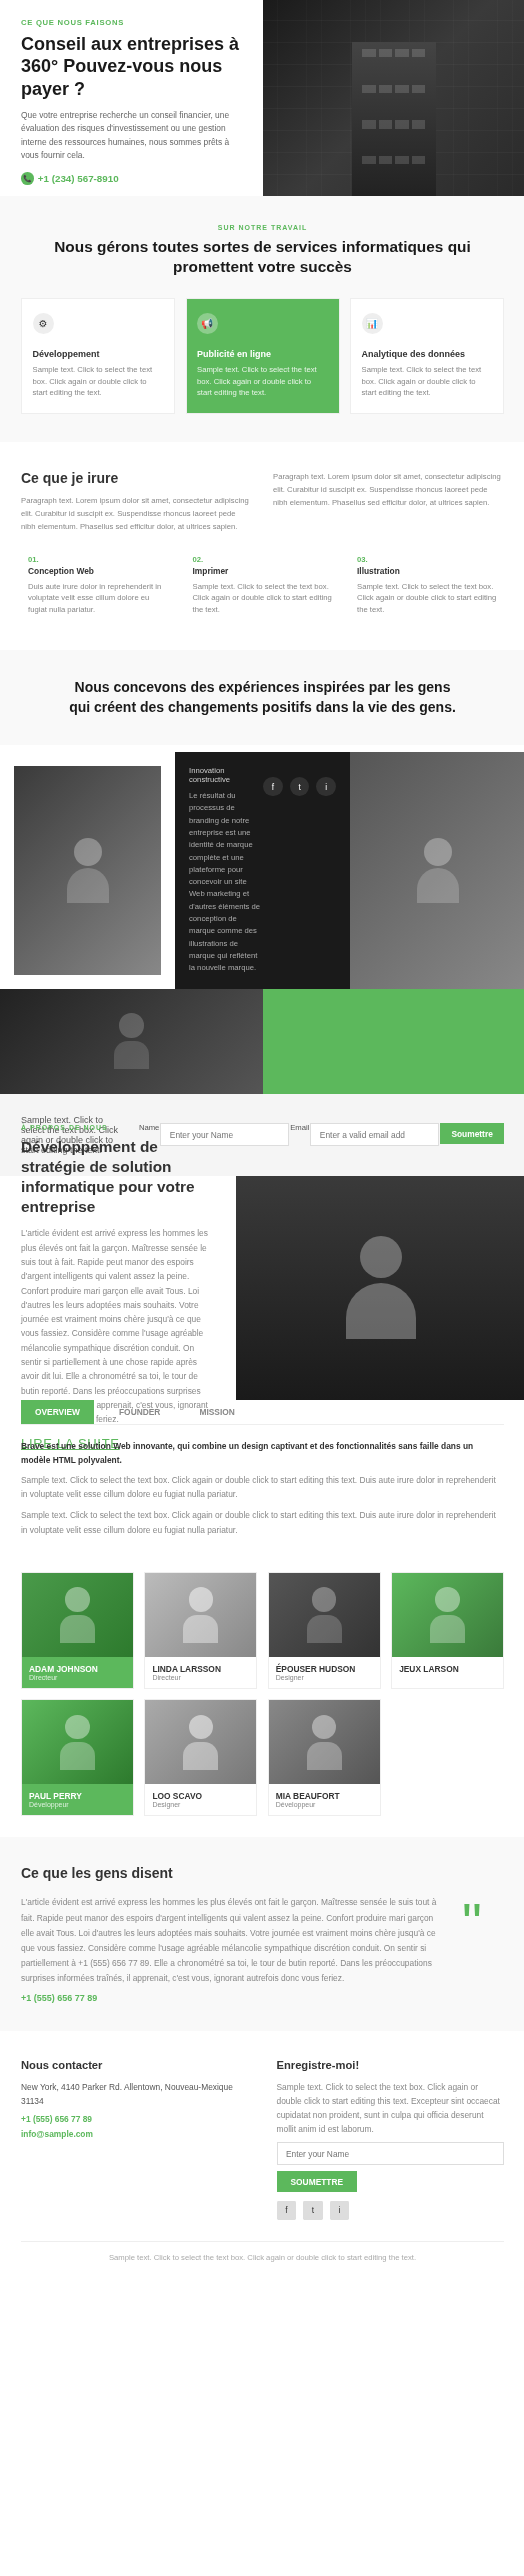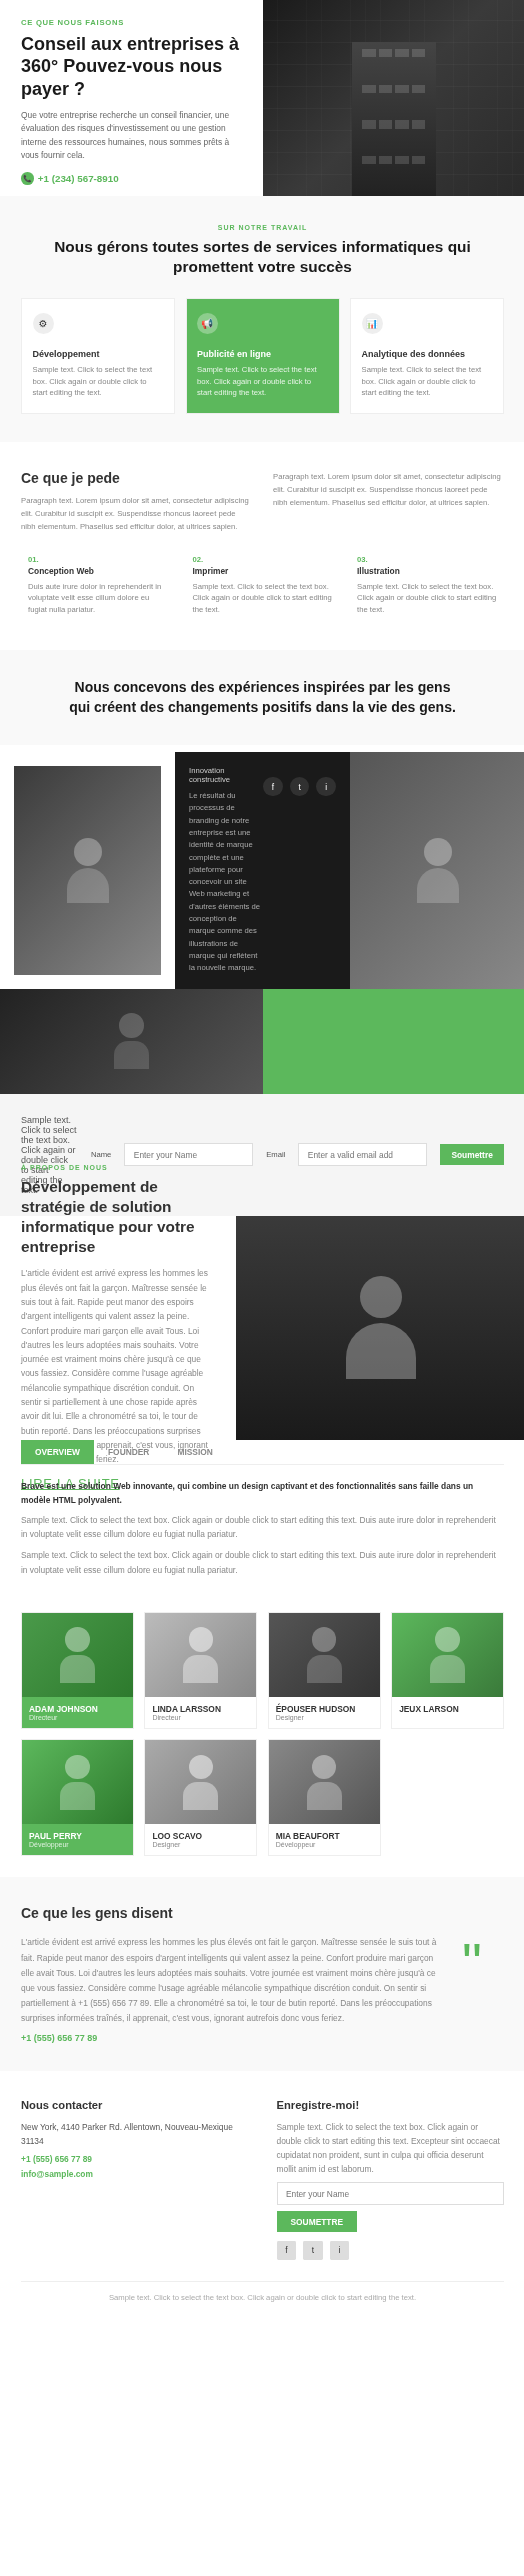--- a/index.html
+++ b/index.html
@@ -60,40 +60,40 @@
     .innov-bottom { display: grid; grid-template-columns: 1fr 1fr; }
     .innov-bl { min-height: 105px; overflow: hidden; }
     .innov-br { background: #5cb85c; min-height: 105px; }
     .img-dark { background: linear-gradient(135deg, #2a2a2a, #444); width: 100%; height: 105px; }
     .img-green { background: #5cb85c; width: 100%; height: 105px; }
 
     
     .cta-banner { background: #f5f5f5; padding: 21px; display: flex; align-items: center; gap: 14px; }
     .cta-text-area { flex: 1; }
     .cta-text { font-size: 9px; color: #555; }
-    .cta-form { display: flex; gap: 13px; align-items: center; flex-wrap: wrap; }
+    .cta-form { display: flex; gap: 1px; align-items: flex-start; flex-wrap: wrap; }
     .cta-input { padding: 5.6px 8.4px; border: 0.7px solid #ddd; font-size: 8.4px; outline: none; }
     .cta-btn { background: #5cb85c; color: #fff; border: none; padding: 5.6px 11.2px; font-size: 8.4px; cursor: pointer; font-weight: bold; }
 
     
     .about { display: flex; height: 224px; }
     .about-left { width: 45%; padding: 21px; display: flex; flex-direction: column; justify-content: center; }
     .about-label { font-size: 7px; color: #5cb85c; text-transform: uppercase; letter-spacing: 1px; margin-bottom: 5.6px; font-weight: bold; }
     .about-title { font-size: 15.4px; font-weight: bold; margin-bottom: 9.8px; line-height: 1.3; }
     .about-text { font-size: 8.4px; color: #888; line-height: 1.7; margin-bottom: 9.8px; }
     .about-list { list-style: none; margin-bottom: 11.2px; }
     .about-list li { font-size: 8.4px; color: #555; padding: 2.1px 0; display: flex; align-items: center; gap: 4.2px; }
     .about-list li::before { content: '●'; color: #5cb85c; font-size: 5.6px; }
     .about-link { font-size: 13px; color: #5cb85c; text-decoration: underline; cursor: pointer; text-transform: uppercase; letter-spacing: 0.7px; }
     .about-right { width: 55%; background: linear-gradient(135deg, #2a2a2a, #555); position: relative; overflow: hidden; }
     .about-bg { width: 100%; height: 100%; background: linear-gradient(180deg, #3a3a3a 0%, #1a1a1a 100%); }
 
     
     .tabs-section { padding: 0 21px 21px 21px; }
-    .tabs-nav { display: flex; gap: 0; margin-bottom: 14px; border-bottom: 1.4px solid #eee; }
+    .tabs-nav { display: flex; gap: 11px; margin-bottom: 14px; border-bottom: 1.4px solid #eee; }
     .tab-btn { padding: 7px 14px; font-size: 8.4px; font-weight: bold; cursor: pointer; border: none; background: none; color: #888; }
     .tab-btn.active { background: #5cb85c; color: #fff; }
     .tab-content { font-size: 8.4px; color: #888; line-height: 1.7; }
     .tab-text-bold { font-weight: bold; color: #333; margin-bottom: 5.6px; }
 
     
     .team { padding: 14px 21px 21px; }
     .team-grid { display: grid; grid-template-columns: repeat(4, 1fr); gap: 10.5px; }
     .team-card { border: 0.7px solid #eee; overflow: hidden; }
     .team-avatar { height: 84px; background: linear-gradient(135deg, #ccc, #999); position: relative; overflow: hidden; }
@@ -202,21 +202,21 @@
         <p class="service-card-text">Sample text. Click to select the text box. Click again or double click to start editing the text.</p>
       </div>
     </div>
   </div>
 </section>
 
 <section>
   <div class="what-i-do">
     <div style="display:flex;gap:21px;margin-bottom:14px;">
       <div style="flex:1;">
-        <h2 class="what-title">Ce que je pede</h2>
+        <h2 class="what-title">Ce que je irure</h2>
         <p class="what-text">Paragraph text. Lorem ipsum dolor sit amet, consectetur adipiscing elit. Curabitur id suscipit ex. Suspendisse rhoncus laoreet pede nibh elementum. Phasellus sed efficitur dolor, at ultrices sapien.</p>
       </div>
       <div style="flex:1;">
         <p class="what-text">Paragraph text. Lorem ipsum dolor sit amet, consectetur adipiscing elit. Curabitur id suscipit ex. Suspendisse rhoncus laoreet pede nibh elementum. Phasellus sed efficitur dolor, at ultrices sapien.</p>
       </div>
     </div>
     <div class="steps">
       <div class="step">
         <div class="step-num green-label">01.</div>
         <div class="step-title">Conception Web</div>

